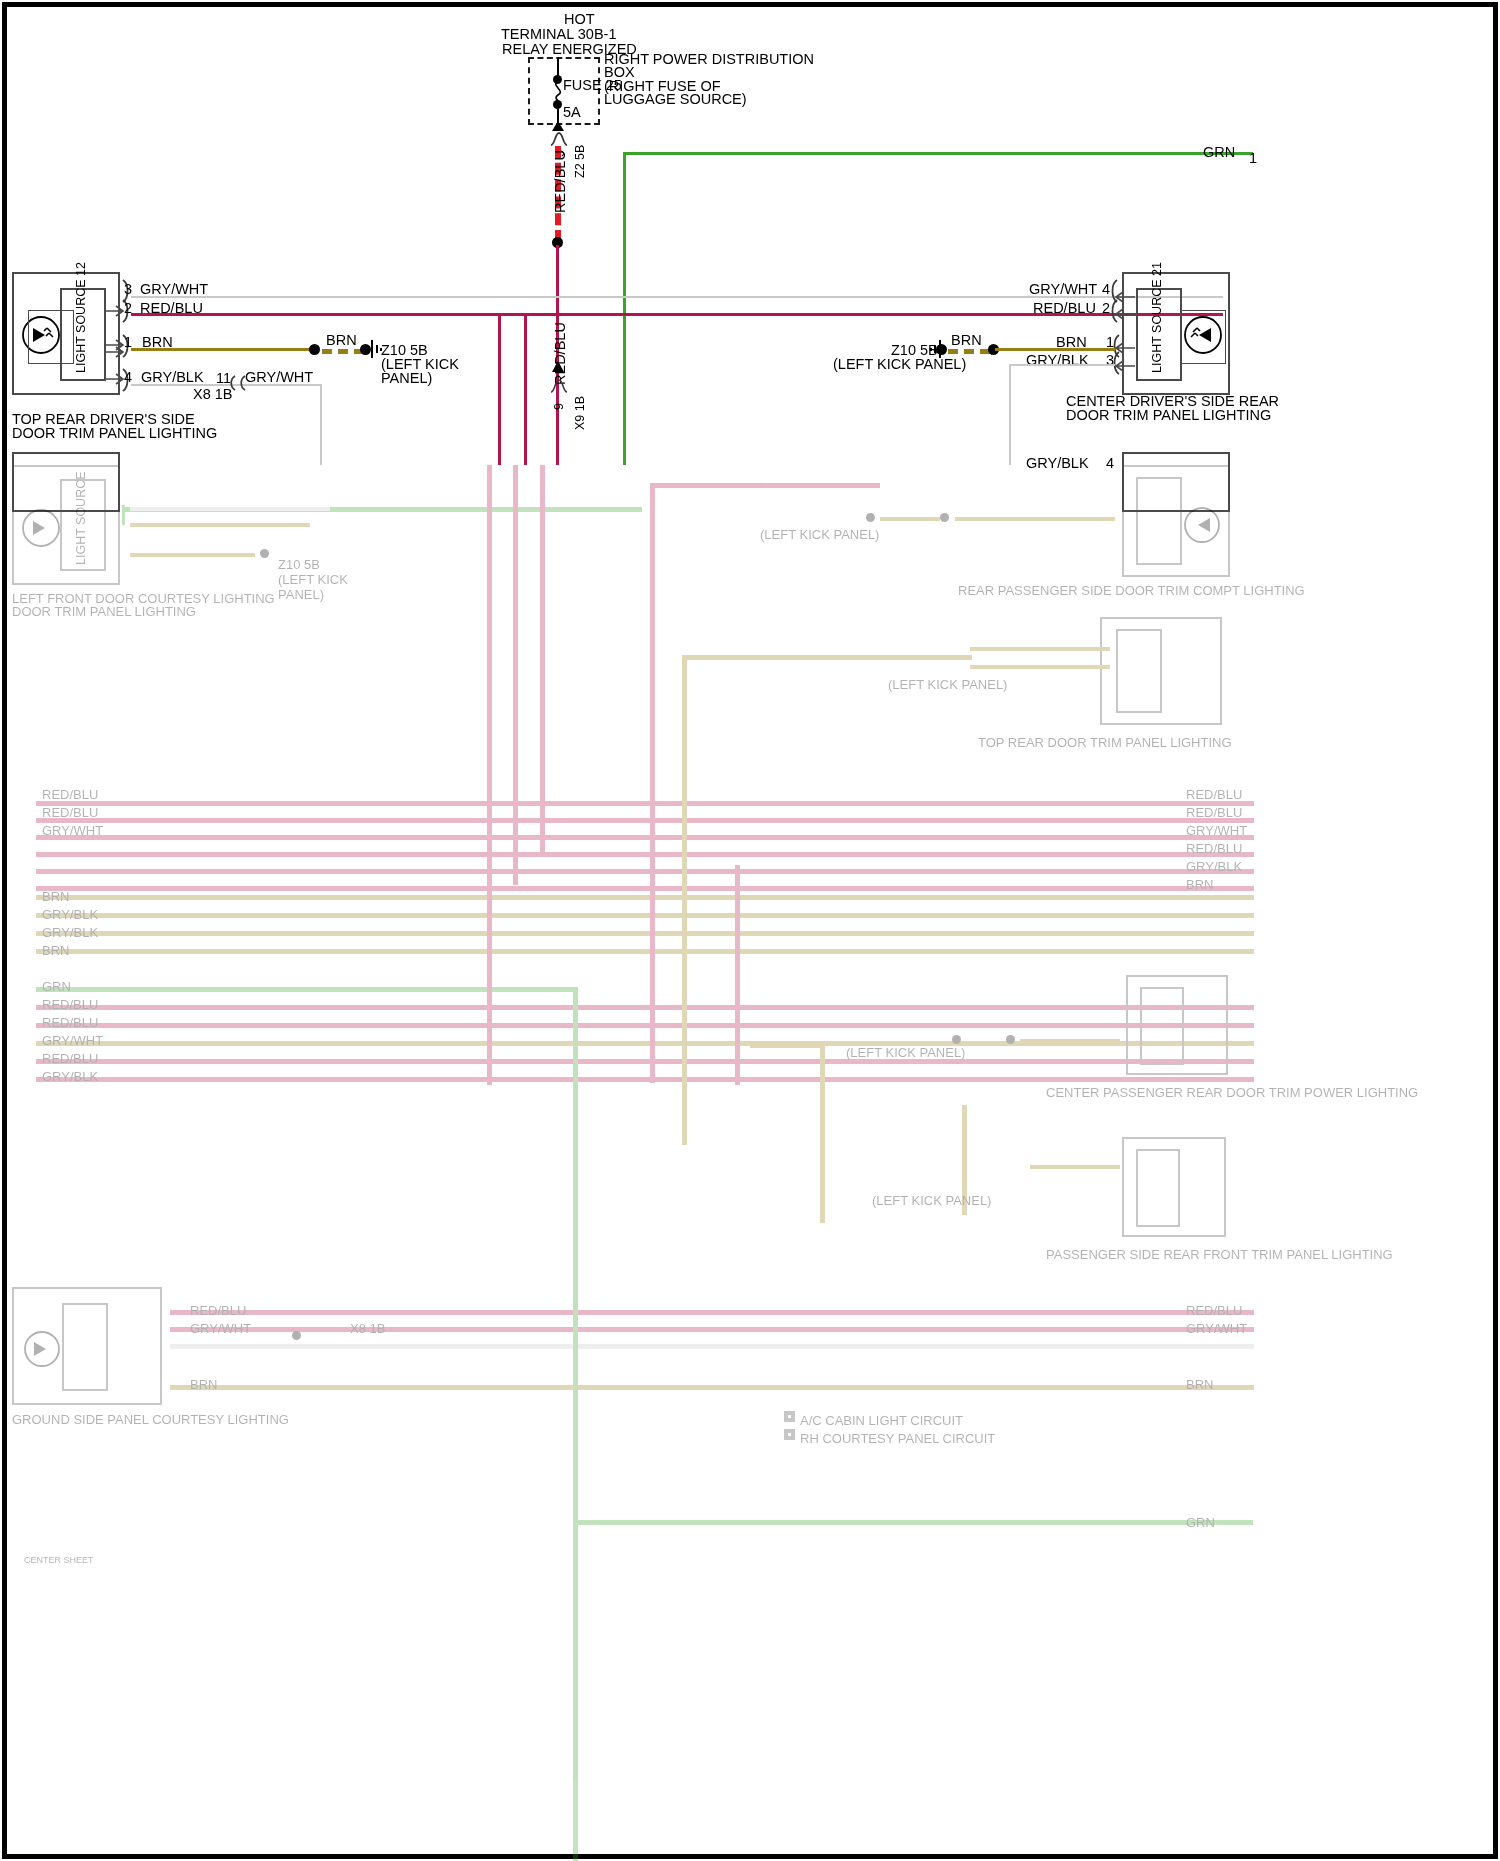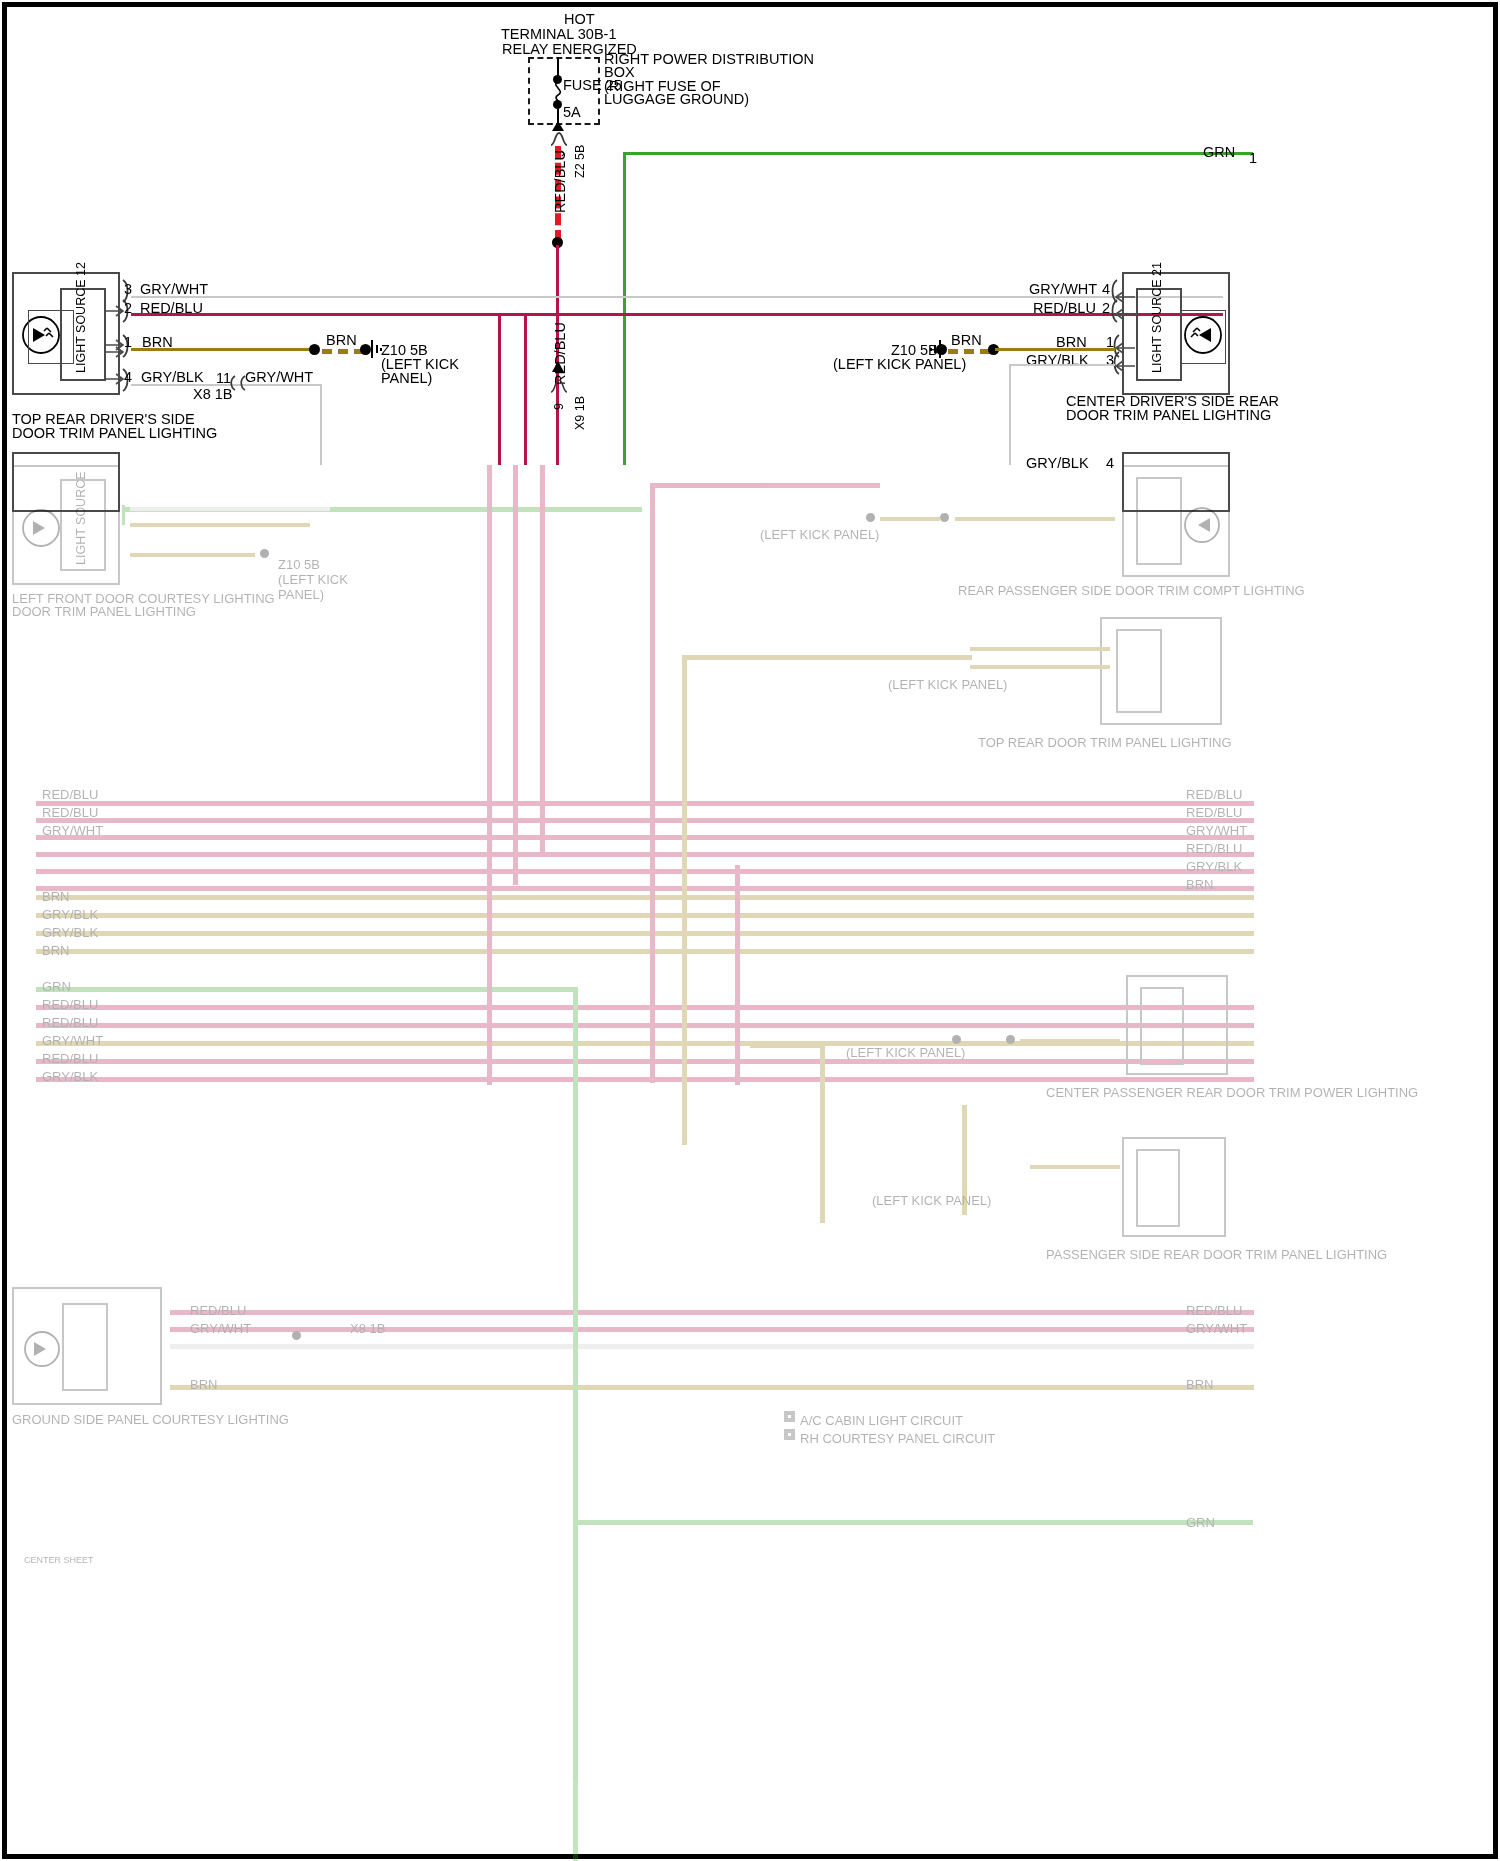--- a/index.html
+++ b/index.html
@@ -62,21 +62,21 @@
     <path d="M10 0 C 2 4, 18 10, 10 14 C 4 18, 14 20, 10 24" stroke="#000" stroke-width="1.6" fill="none"></path>
   </svg>
   <div class="node" style="left:553px;top:100px;width:9px;height:9px;"></div>
 
   <div class="txt" style="left:563px;top:77px;">FUSE 25</div>
   <div class="txt" style="left:563px;top:104px;">5A</div>
 
   <div class="txt" style="left:604px;top:51px;">RIGHT POWER DISTRIBUTION</div>
   <div class="txt" style="left:604px;top:64px;">BOX</div>
   <div class="txt" style="left:604px;top:78px;">(RIGHT FUSE OF</div>
-  <div class="txt" style="left:604px;top:91px;">LUGGAGE GROUND)</div>
+  <div class="txt" style="left:604px;top:91px;">LUGGAGE SOURCE)</div>
 
   <div class="vw c-blk" style="left:557px;top:109px;width:2px;height:18px;"></div>
   <svg style="position:absolute;left:551px;top:120px;" width="14" height="14">
     <path d="M7 13 L1 3 L13 3 Z" fill="#000" transform="rotate(180 7 7)"></path>
   </svg>
 
   <svg style="position:absolute;left:547px;top:131px;" width="24" height="16">
     <path d="M4 14 C 8 14, 8 2, 12 2 C 16 2, 16 14, 20 14" stroke="#3a3a3a" stroke-width="1.8" fill="none"></path>
   </svg>
   <div class="vtxt sm" style="left:553px;top:157px;">5</div>
@@ -364,21 +364,21 @@
       <div class="box" style="left:1126px;top:510px;width:102px;height:100px;"></div>
       <div class="box" style="left:1140px;top:522px;width:44px;height:78px;"></div>
       <div class="txt sm" style="left:1046px;top:620px;">CENTER PASSENGER REAR DOOR TRIM POWER LIGHTING</div>
       <div class="node" style="left:952px;top:570px;width:9px;height:9px;"></div>
       <div class="node" style="left:1006px;top:570px;width:9px;height:9px;"></div>
       <div class="hw c-brn" style="left:1020px;top:574px;width:100px;height:4px;"></div>
       <div class="txt sm" style="left:846px;top:580px;">(LEFT KICK PANEL)</div>
 
       <div class="box" style="left:1122px;top:672px;width:104px;height:100px;"></div>
       <div class="box" style="left:1136px;top:684px;width:44px;height:78px;"></div>
-      <div class="txt sm" style="left:1046px;top:782px;">PASSENGER SIDE REAR DOOR TRIM PANEL LIGHTING</div>
+      <div class="txt sm" style="left:1046px;top:782px;">PASSENGER SIDE REAR FRONT TRIM PANEL LIGHTING</div>
       <div class="hw c-brn" style="left:1030px;top:700px;width:90px;height:4px;"></div>
       <div class="txt sm" style="left:872px;top:728px;">(LEFT KICK PANEL)</div>
 
       <div class="txt sm" style="left:800px;top:948px;">A/C CABIN LIGHT CIRCUIT</div>
       <div class="txt sm" style="left:800px;top:966px;">RH COURTESY PANEL CIRCUIT</div>
       <div class="box" style="left:784px;top:946px;width:11px;height:11px;border-width:4px;"></div>
       <div class="box" style="left:784px;top:964px;width:11px;height:11px;border-width:4px;"></div>
 
       <div class="txt sm" style="left:42px;top:322px;">RED/BLU</div>
       <div class="txt sm" style="left:42px;top:340px;">RED/BLU</div>

